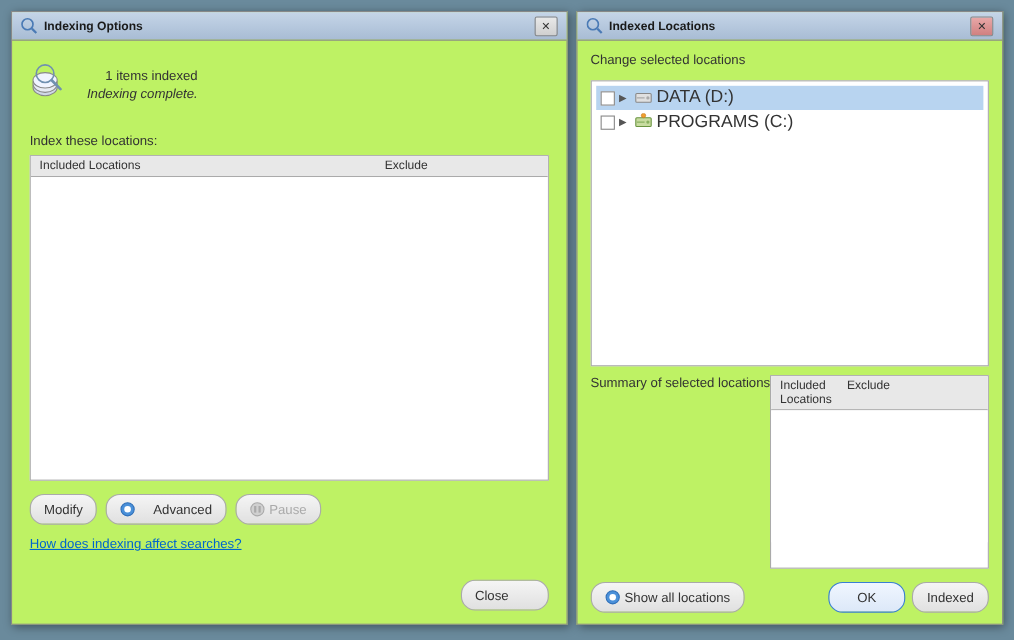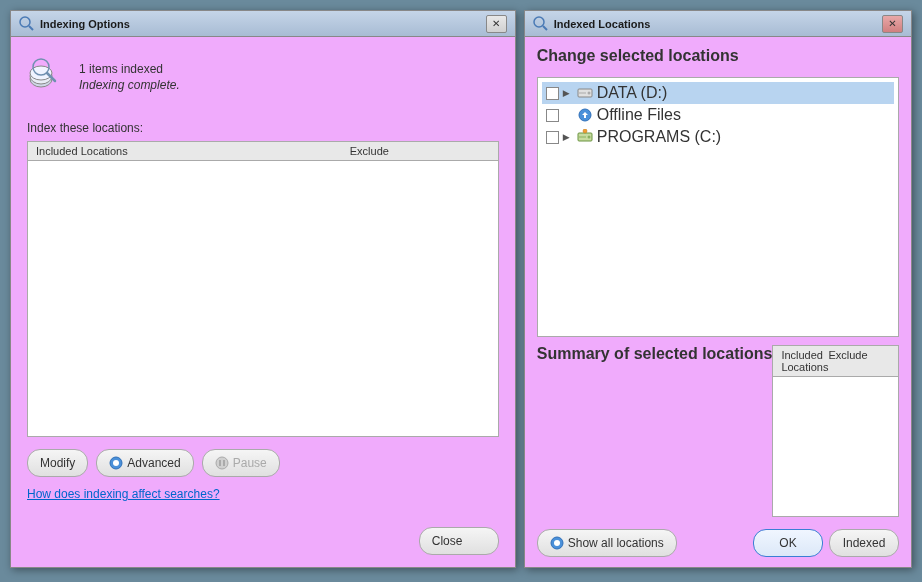--- a/index.html
+++ b/index.html
@@ -12,21 +12,21 @@
       overflow: hidden;
       display: flex;
       align-items: flex-start;
       justify-content: flex-start;
       padding: 10px;
       gap: 8px;
     }
 
     
     .window {
-      background: #f0abfc;
+      background: #bef264;
       border: 1px solid #888;
       box-shadow: 2px 2px 8px rgba(0,0,0,0.4);
       display: flex;
       flex-direction: column;
     }
 
     .title-bar {
       background: linear-gradient(to bottom, #c5d5e8, #a8bcd4);
       padding: 5px 8px;
       display: flex;
@@ -102,20 +102,21 @@
       height: 40px;
       display: flex;
       align-items: center;
       justify-content: center;
     }
 
     .status-text-block {
       display: flex;
       flex-direction: column;
       gap: 2px;
+      text-align: right;
     }
 
     .items-indexed-text {
       font-size: 12px;
       color: #333;
     }
 
     .indexing-complete-text {
       font-size: 12px;
       color: #333;
@@ -177,21 +178,21 @@
       border-radius: 13px;
       display: flex;
       align-items: center;
       gap: 4px;
       height: 28px;
     }
 
     .advanced-btn {
       display: flex;
       align-items: center;
-      gap: 4px;
+      gap: 16px;
     }
 
     .pause-btn {
       color: #aaa;
     }
 
     .links-section {
       display: flex;
       flex-direction: column;
       gap: 3px;
@@ -222,24 +223,23 @@
 
     .right-window-content {
       padding: 10px 12px;
       flex: 1;
       display: flex;
       flex-direction: column;
       gap: 8px;
     }
 
     .section-label {
-      font-size: 16px;
+      font-size: 12px;
       color: #333;
       margin-bottom: 4px;
-      font-weight: bold;
     }
 
     .tree-view {
       border: 1px solid #aaa;
       background: white;
       height: 260px;
       overflow-y: auto;
       padding: 4px;
     }
 
@@ -448,29 +448,20 @@
         <div class="tree-checkbox"></div>
         <span class="tree-expand">▶</span>
         <svg class="tree-item-icon" viewBox="0 0 16 16">
           <rect x="1" y="4" width="14" height="8" rx="1" fill="#e0e0e0" stroke="#888" stroke-width="1"></rect>
           <circle cx="12" cy="8" r="1.5" fill="#aaa"></circle>
           <line x1="2" y1="8" x2="9" y2="8" stroke="#aaa" stroke-width="1"></line>
         </svg>
         <span class="tree-item-label">DATA (D:)</span>
       </div>
 
-      <div class="tree-item">
-        <div class="tree-checkbox"></div>
-        <span class="tree-expand">&nbsp;</span>
-        <svg class="tree-item-icon" viewBox="0 0 16 16">
-          <circle cx="8" cy="8" r="6" fill="#4a90d9" stroke="#3070b9" stroke-width="1"></circle>
-          <path d="M5 8 L8 5 L11 8 L9 8 L9 11 L7 11 L7 8 Z" fill="white"></path>
-        </svg>
-        <span class="tree-item-label">Offline Files</span>
-      </div>
 
       <div class="tree-item">
         <div class="tree-checkbox"></div>
         <span class="tree-expand">▶</span>
         <svg class="tree-item-icon" viewBox="0 0 16 16">
           <rect x="1" y="4" width="14" height="8" rx="1" fill="#c8dca0" stroke="#6a9440" stroke-width="1"></rect>
           <circle cx="12" cy="8" r="1.5" fill="#8ab060"></circle>
           <line x1="2" y1="8" x2="9" y2="8" stroke="#8ab060" stroke-width="1"></line>
           <circle cx="8" cy="2" r="2" fill="#f0a030" stroke="#c07010" stroke-width="0.5"></circle>
         </svg>

